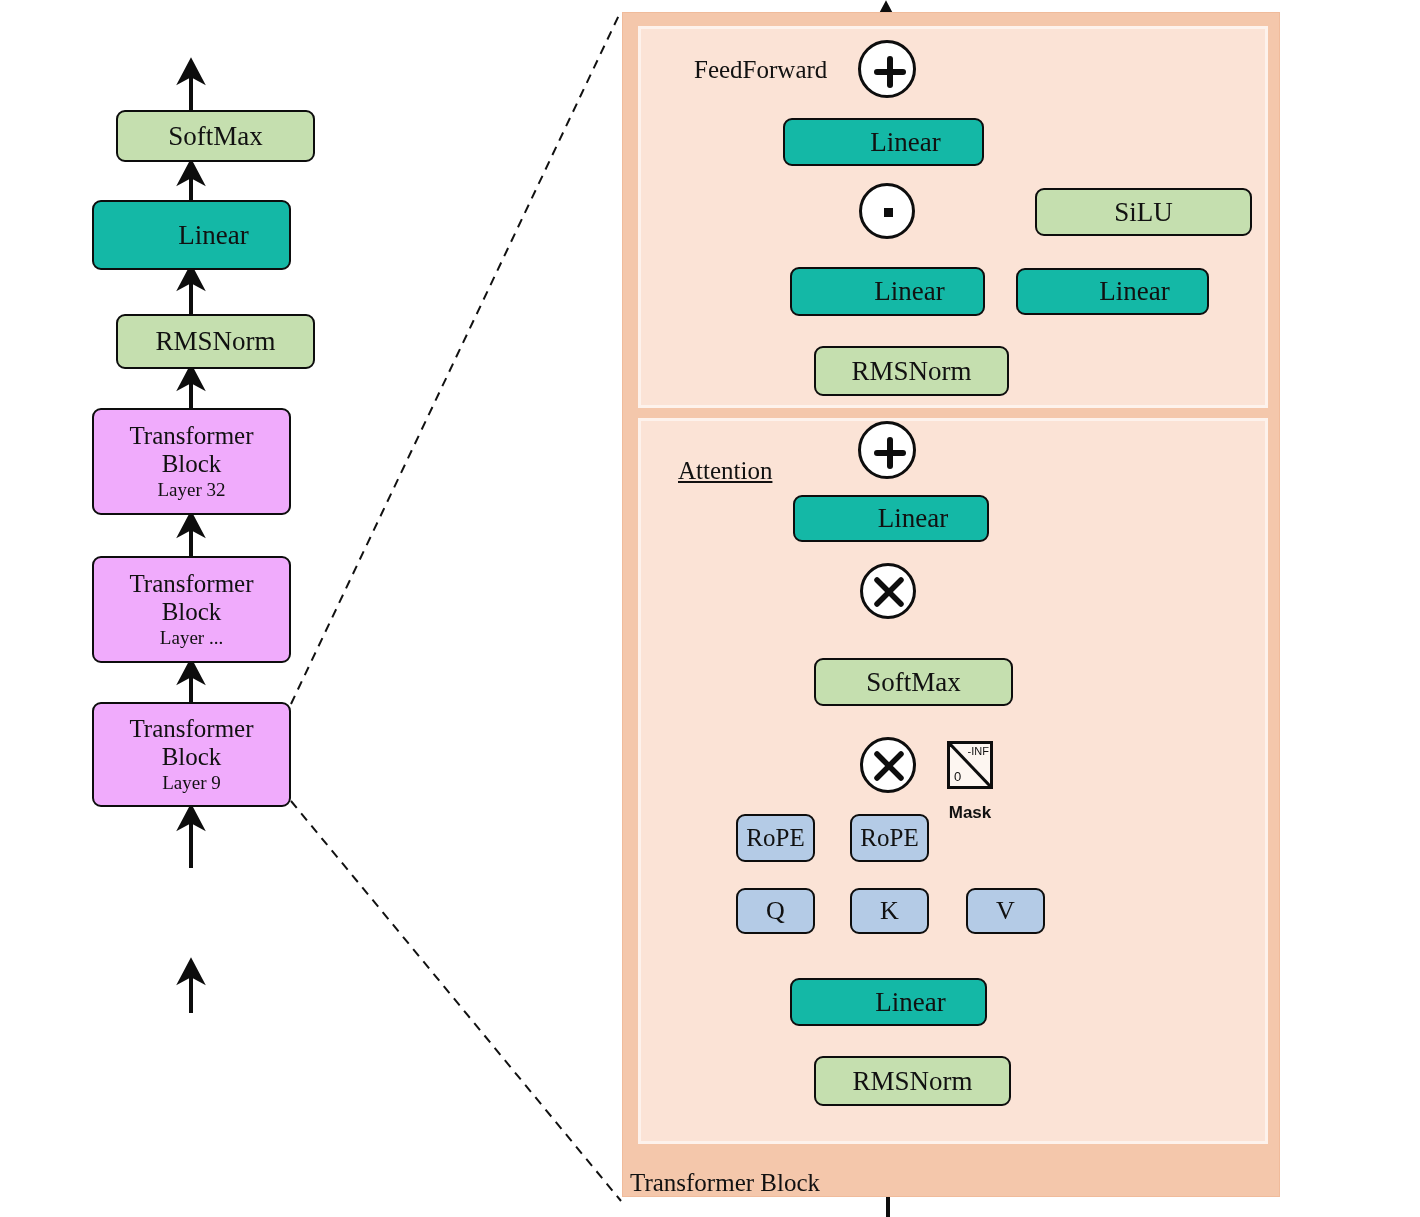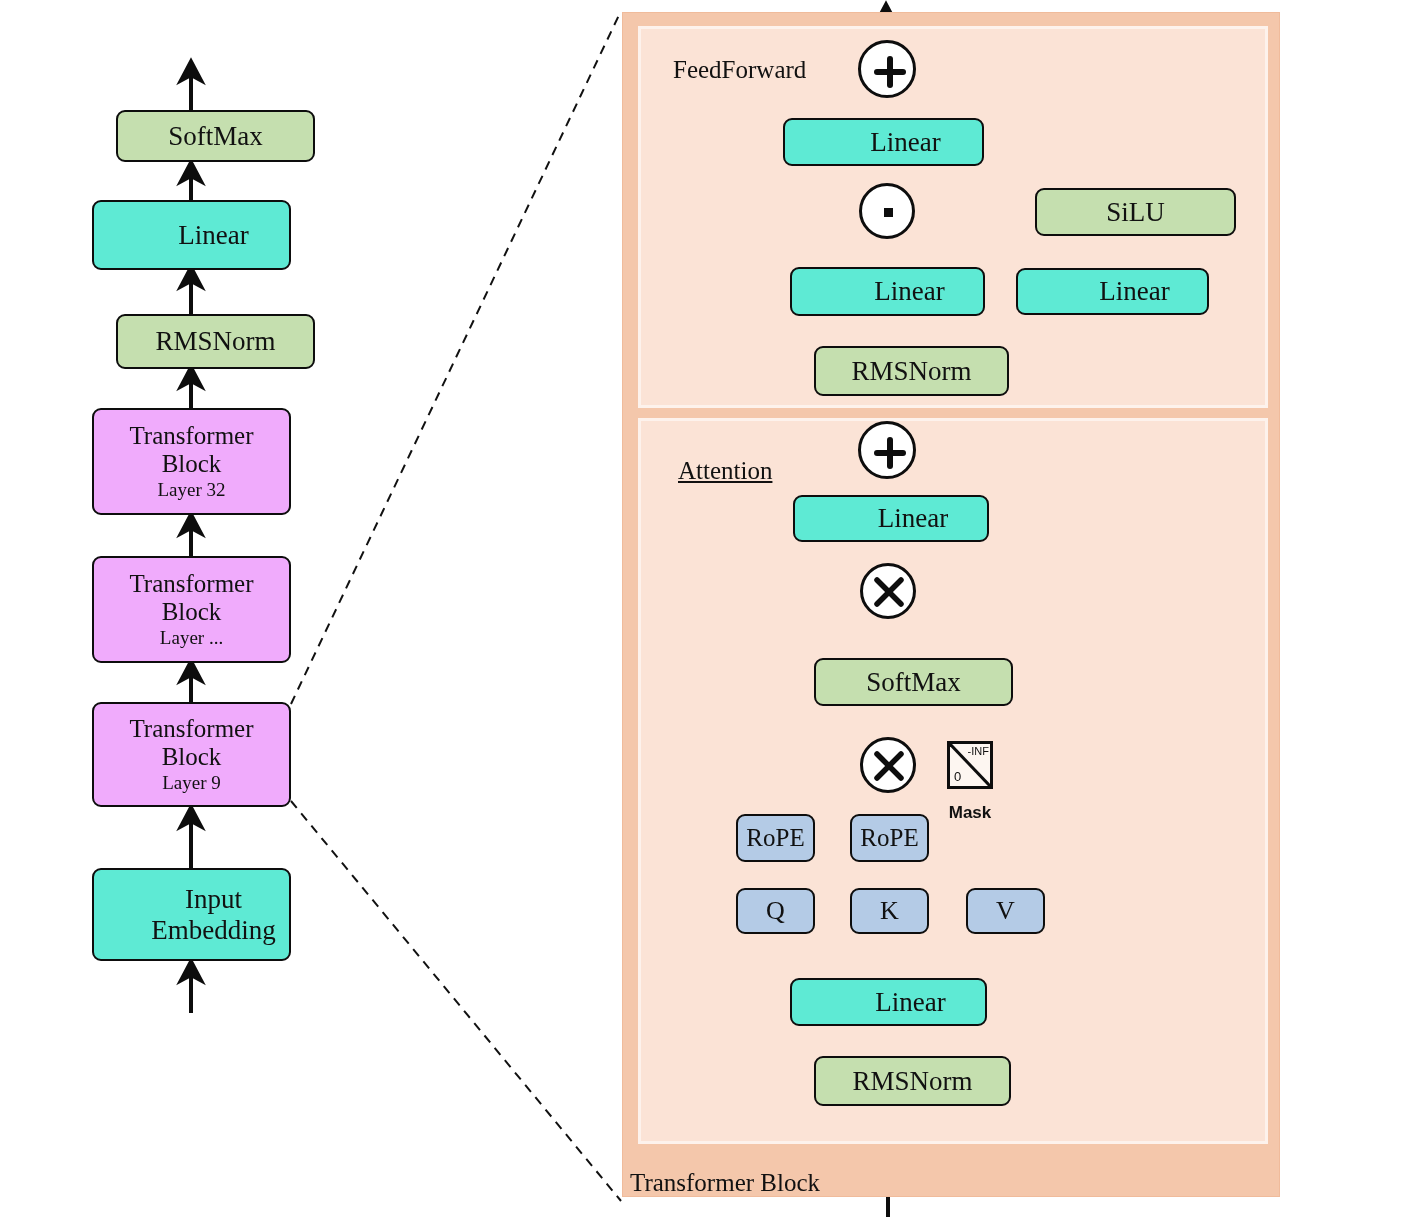--- a/index.html
+++ b/index.html
@@ -10,21 +10,21 @@
   #svg-layer{position:absolute;left:0;top:0;width:1420px;height:1217px;pointer-events:none;}
 
   
   .node{position:absolute;box-sizing:border-box;border:2.5px solid #0d0d0d;
         border-radius:9px;display:flex;flex-direction:column;
         align-items:center;justify-content:center;text-align:center;
         line-height:1.12;}
   .node .main{display:block;}
   .node .sub{display:block;font-size:19px;margin-top:1px;}
 
-  .blue  {background:#5eead4;padding-left:44px;}
+  .blue  {background:#14b8a6;padding-left:44px;}
   .blue2 {background:#b4cbe6;}
   .green {background:#c5dfaf;margin-left:24px;}
   .orange{background:#f0abfc;}
 
   
   .panel-outer{position:absolute;box-sizing:border-box;background:#f4c7ab;
                border:1px solid #f0bb9b;}
   .panel-inner{position:absolute;box-sizing:border-box;background:#fbe3d6;
                border:3px solid #fdf2ec;}
   .panel-label{position:absolute;font-size:25px;color:#111;white-space:nowrap;}
@@ -149,31 +149,28 @@
   <div class="node orange" style="left:92px;top:556px;width:199px;height:107px;font-size:25px;">
     <span class="main">Transformer<br>Block</span>
     <span class="sub">Layer ...</span>
   </div>
 
   <div class="node orange" style="left:92px;top:702px;width:199px;height:105px;font-size:25px;">
     <span class="main">Transformer<br>Block</span>
     <span class="sub">Layer 9</span>
   </div>
 
-  <div class="node blue" style="left:92px;top:868px;width:199px;height:93px;font-size:27px;">
-    <span class="main">Input Embedding</span>
-  </div>
 
   <div class="panel-outer" style="left:622px;top:12px;width:658px;height:1185px;"></div>
 
   <div class="panel-inner" style="left:638px;top:26px;width:630px;height:382px;"></div>
 
   <div class="panel-inner" style="left:638px;top:418px;width:630px;height:726px;"></div>
 
-  <div class="panel-label" style="left:673px;top:56px;">FeedForward</div>
+  <div class="panel-label" style="left:694px;top:56px;">FeedForward</div>
 
   <div class="panel-label" style="left:678px;top:457px;text-decoration:underline;">Attention</div>
 
   <div class="panel-label" style="left:630px;top:1169px;">Transformer Block</div>
 
   <div class="op" style="left:858px;top:40px;width:58px;height:58px;">
     <svg width="58" height="58">
         <g stroke="#0d0d0d" stroke-width="6" stroke-linecap="round">
       <line x1="16" y1="29" x2="42" y2="29"></line>
           <line x1="29" y1="16" x2="29" y2="42"></line>
@@ -184,21 +181,21 @@
   <div class="node blue" style="left:783px;top:118px;width:201px;height:48px;font-size:27px;">
     <span class="main">Linear</span>
   </div>
 
   <div class="op" style="left:859px;top:183px;width:56px;height:56px;">
     <svg width="56" height="56">
         <rect x="22" y="22" width="9" height="9" fill="#0d0d0d"></rect>
       </svg>
   </div>
 
-  <div class="node green" style="left:1011px;top:188px;width:201px;height:48px;font-size:27px;">
+  <div class="node green" style="left:1011px;top:188px;width:217px;height:48px;font-size:27px;">
     <span class="main">SiLU</span>
   </div>
 
   <div class="node blue" style="left:790px;top:267px;width:195px;height:49px;font-size:27px;">
     <span class="main">Linear</span>
   </div>
 
   <div class="node blue" style="left:1016px;top:268px;width:193px;height:47px;font-size:27px;">
     <span class="main">Linear</span>
   </div>

